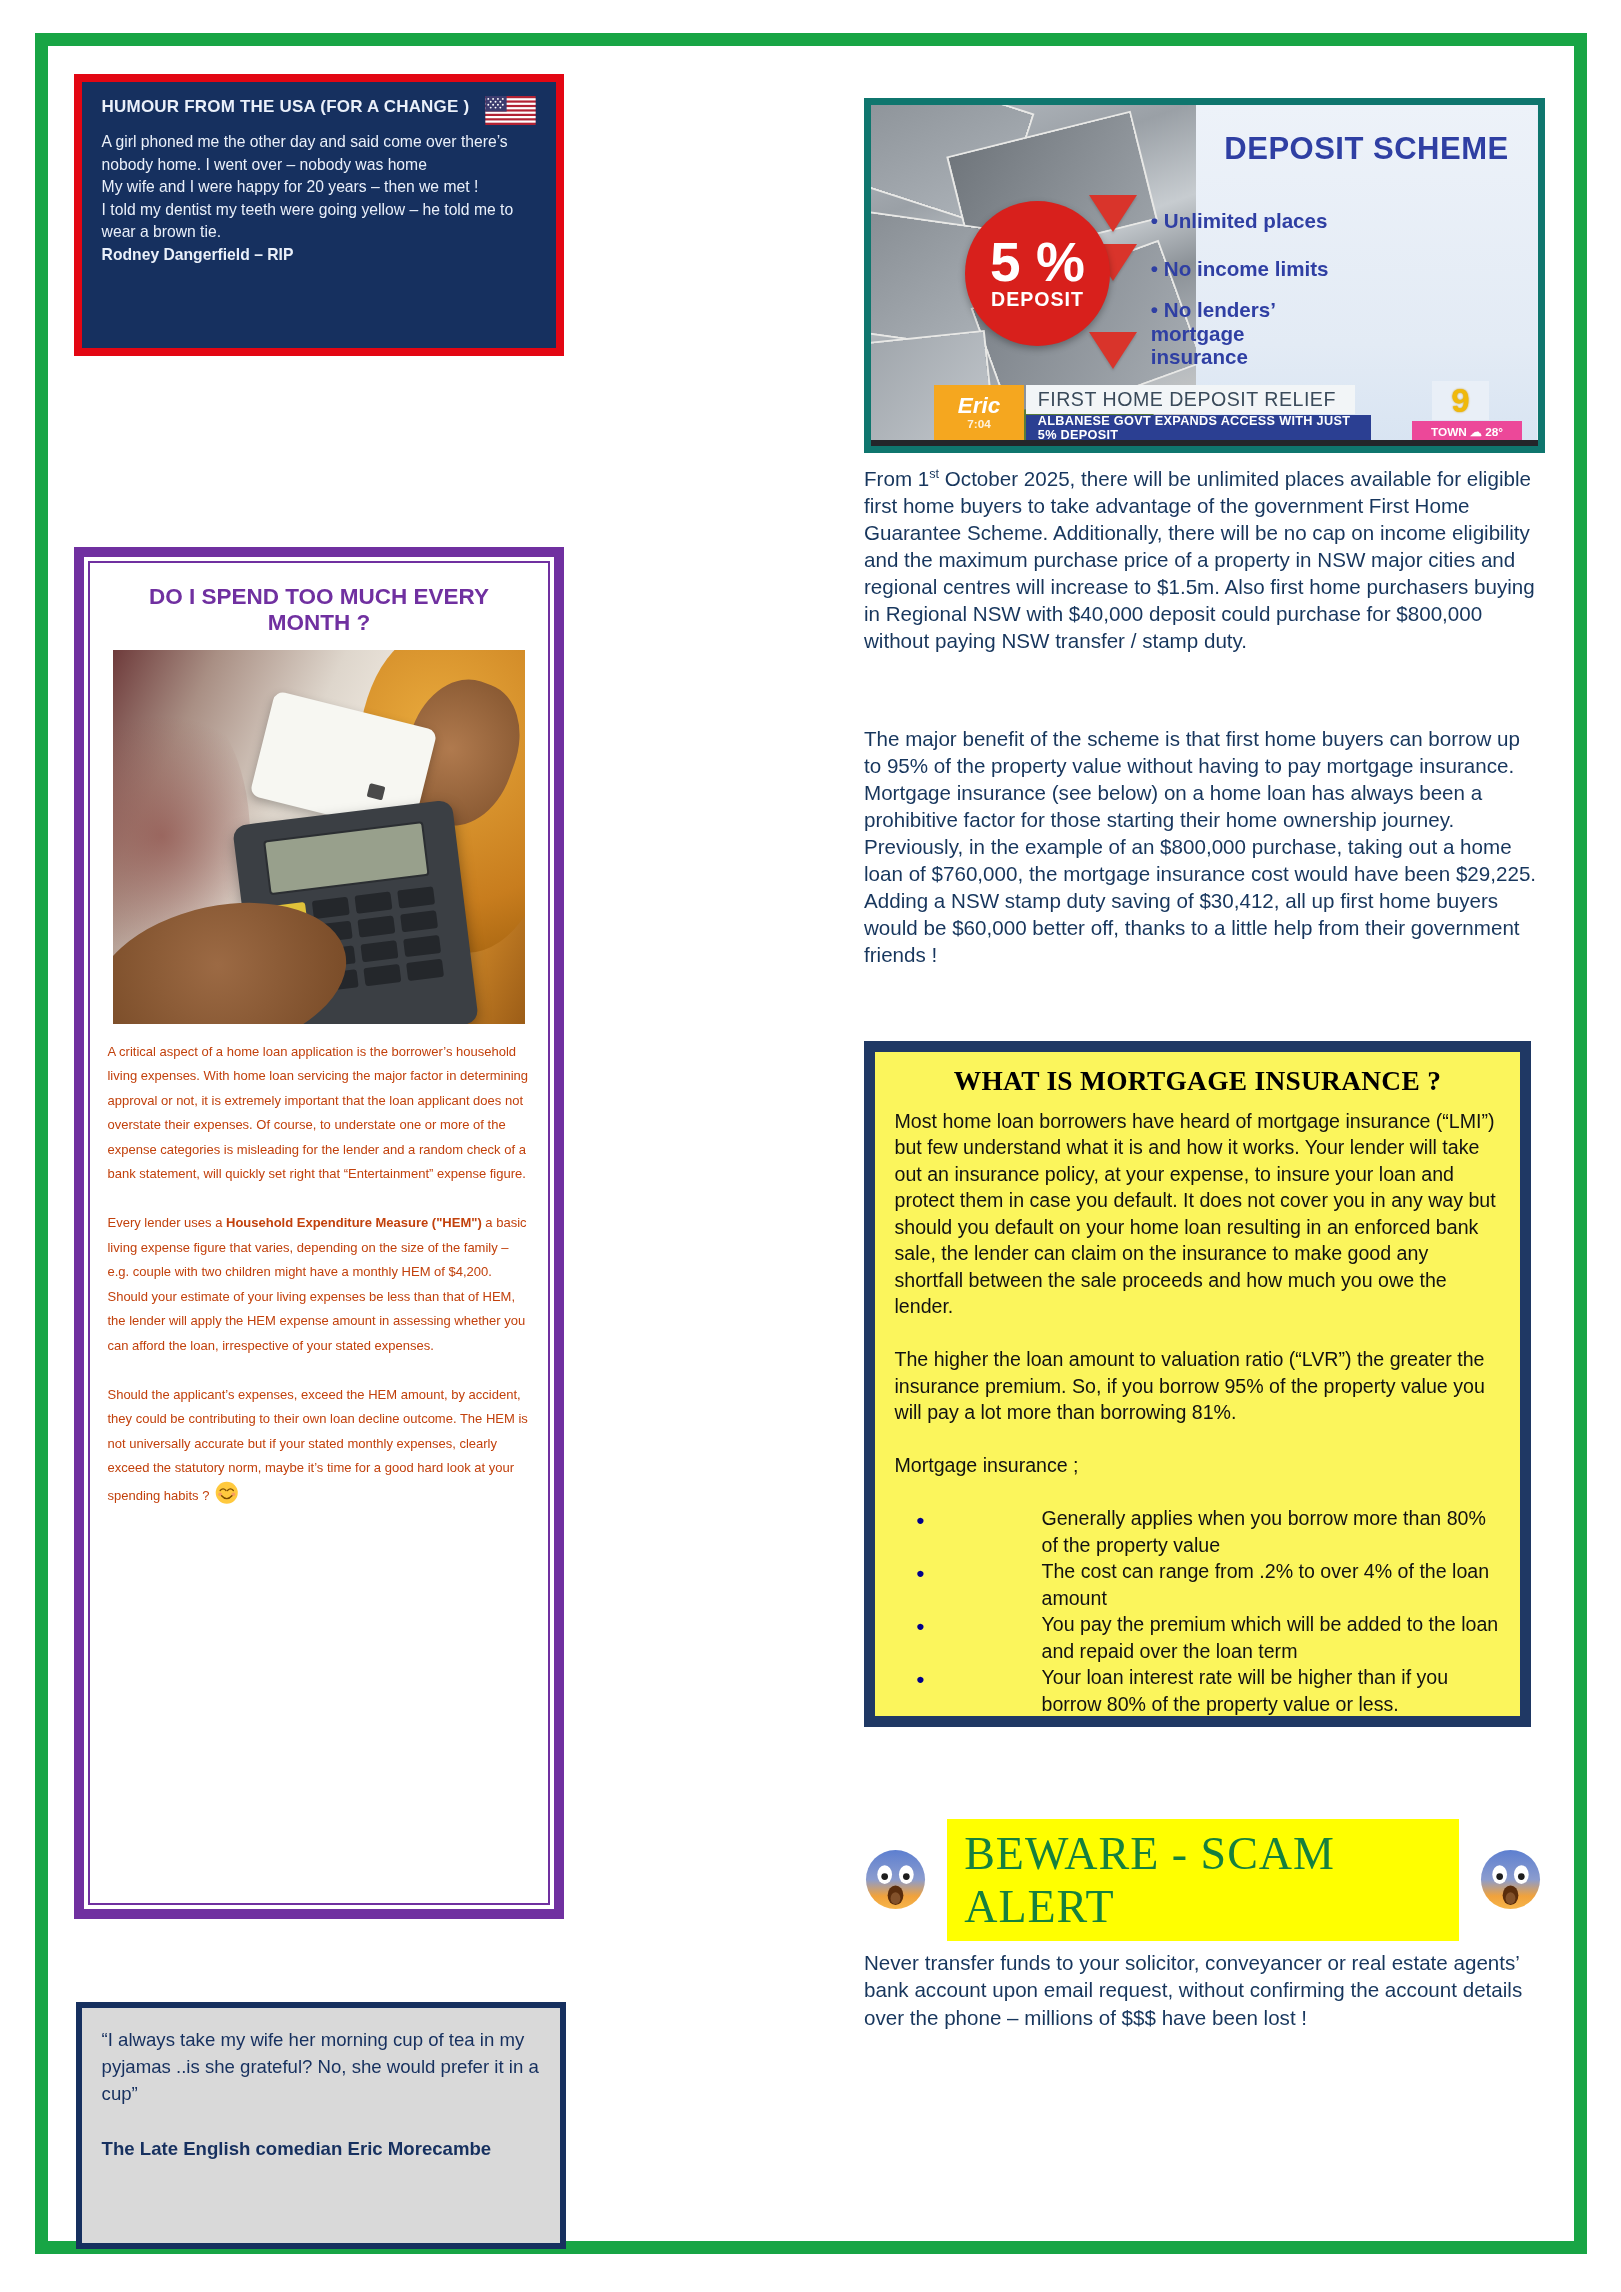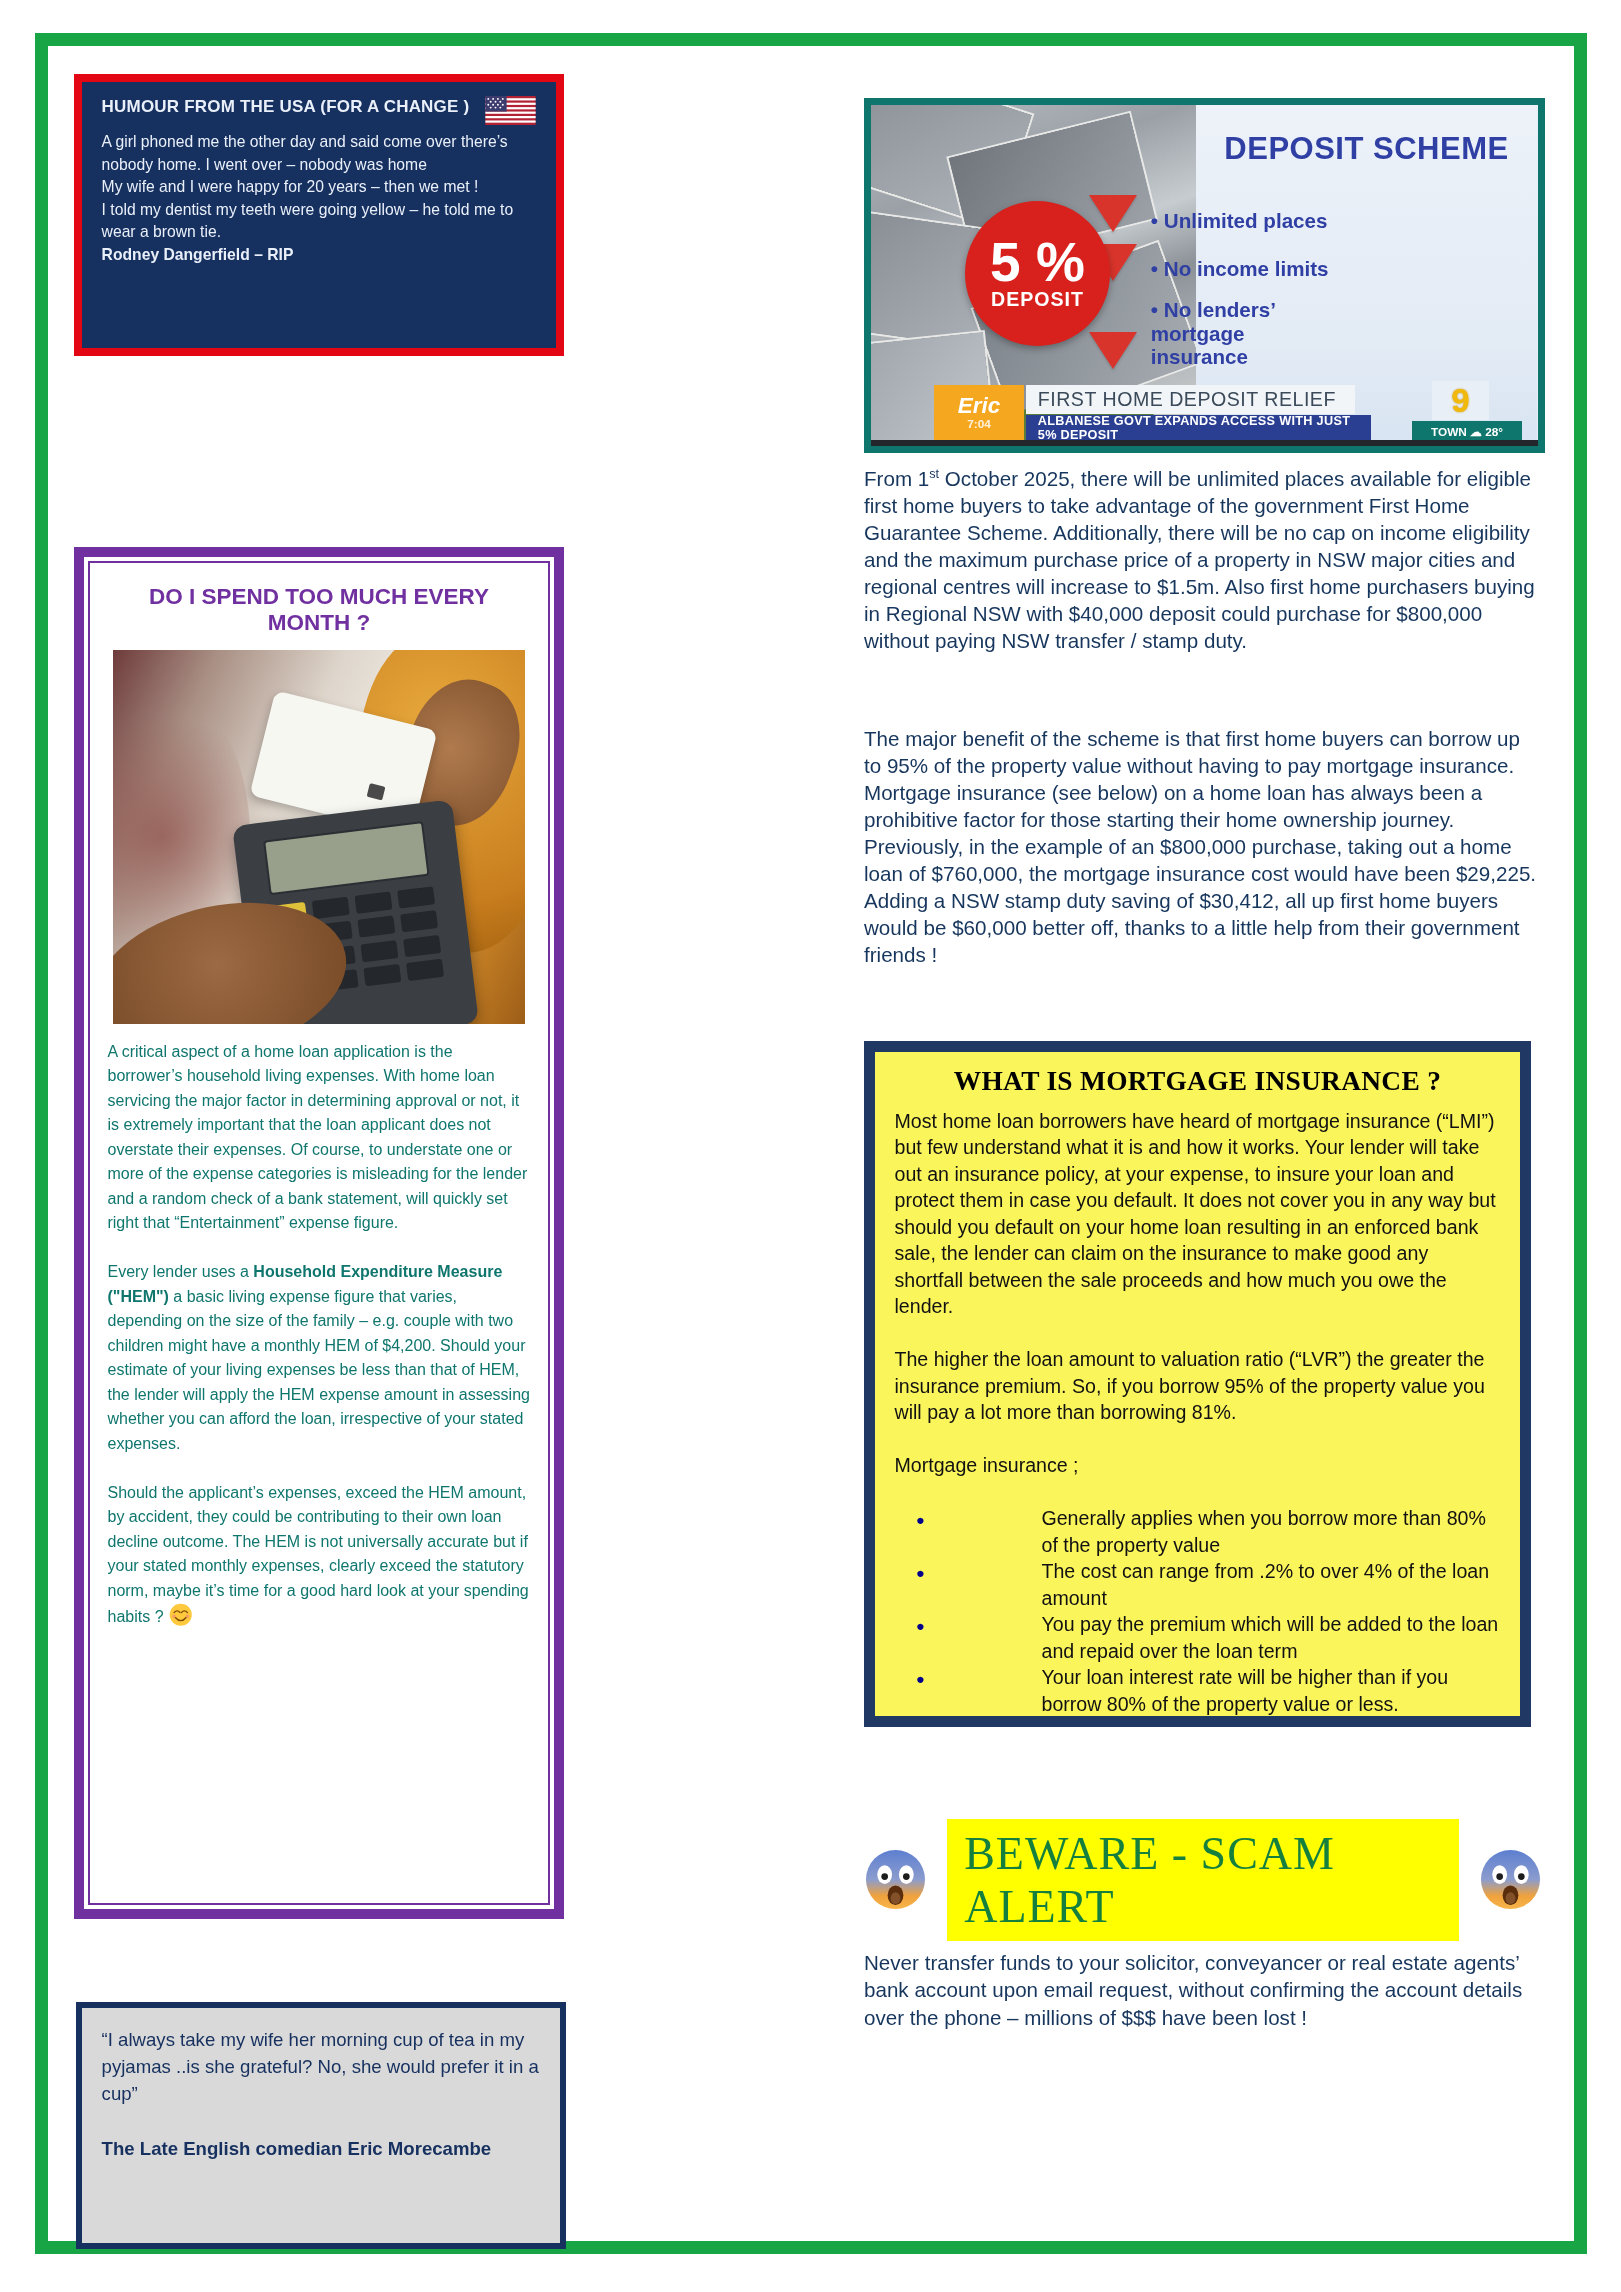--- a/index.html
+++ b/index.html
@@ -17,21 +17,21 @@
   .humour-box p{margin:0 0 0 0;}
   .humour-joke{margin-top:15.7px;}
   .humour-attrib{margin-top:15.7px;font-weight:bold;}
 
   
   .spend-box{position:absolute;left:74px;top:547px;width:490px;height:1372px;box-sizing:border-box;
         border:10.8px solid #7030A0;background:#ffffff;padding:3.9px;}
   .spend-inner{border:2.9px solid #7030A0;width:100%;height:100%;box-sizing:border-box;
         padding:13.7px 17.6px;overflow:hidden;}
   .spend-title{color:#7030A0;font-weight:bold;font-size:22.5px;text-align:center;margin:7.8px 0 13.7px 0;}
-  .spend-body{font-size:16px;line-height:24.5px;color:#0f766e;}
+  .spend-body{font-size:13px;line-height:24.5px;color:#c2410c;}
   .spend-body p{margin:0 0 24.5px 0;}
   .spend-body p:last-child{margin-bottom:0;}
   .emoji-inline{display:inline-block;width:23.5px;height:23.5px;vertical-align:-4.9px;margin-left:5.9px;}
 
   
   .spend-photo{position:relative;width:412px;height:374px;margin:0 auto 15.7px auto;overflow:hidden;
         background:linear-gradient(115deg,#6e3b3b 0%,#a98f84 18%,#ded6cc 40%,#efe9e0 55%,#d8a14e 72%,#c07b23 88%,#9c5d17 100%);}
   .sp-drape{position:absolute;right:-29px;top:-19.6px;width:196px;height:323px;border-radius:40% 30% 45% 35%;
         background:radial-gradient(circle at 40% 30%,#e8a93c,#c87d1e 70%,#a3620f);}
   .sp-blur-l{position:absolute;left:-39px;top:39px;width:176px;height:294px;border-radius:50%;
@@ -91,21 +91,21 @@
         display:flex;flex-direction:column;align-items:center;justify-content:center;color:#fff;}
   .today-logo .t1{font-style:italic;font-weight:800;font-size:22.5px;line-height:23.5px;}
   .today-logo .t2{font-size:11.8px;font-weight:700;opacity:.85;}
   .dep-strip1{position:absolute;left:155px;top:280px;width:329px;height:29px;background:#F2F5F7;
         color:#3A4A5A;font-size:19.6px;letter-spacing:0.5px;display:flex;align-items:center;padding-left:11.8px;box-sizing:border-box;}
   .dep-strip2{position:absolute;left:155px;top:310px;width:345px;height:25.5px;background:#2B3F92;
         color:#fff;font-size:12.7px;font-weight:700;display:flex;align-items:center;padding-left:11.8px;box-sizing:border-box;letter-spacing:0.3px;}
   .nine-logo{position:absolute;left:561px;top:276px;width:57px;height:39px;display:flex;align-items:center;justify-content:center;
         background:#E9EFF7;}
   .nine-logo span{color:#F0B90B;font-weight:800;font-size:33px;text-shadow:0 0 2px #c79208;}
-  .dep-strip3{position:absolute;left:541px;top:316px;width:110px;height:21.6px;background:#0f766e;
+  .dep-strip3{position:absolute;left:541px;top:316px;width:110px;height:21.6px;background:#ec4899;
         color:#fff;font-size:11.8px;font-weight:700;display:flex;align-items:center;justify-content:center;}
   .dep-bottom{position:absolute;left:0;bottom:0;width:100%;height:5.9px;background:#23262a;}
 
   
   .rcol-p{position:absolute;left:864px;width:678px;color:#17365D;font-size:20.6px;line-height:27px;}
   .rcol-p sup{font-size:12.7px;}
   .p1{top:461px;}
   .p2{top:725px;}
 
   

